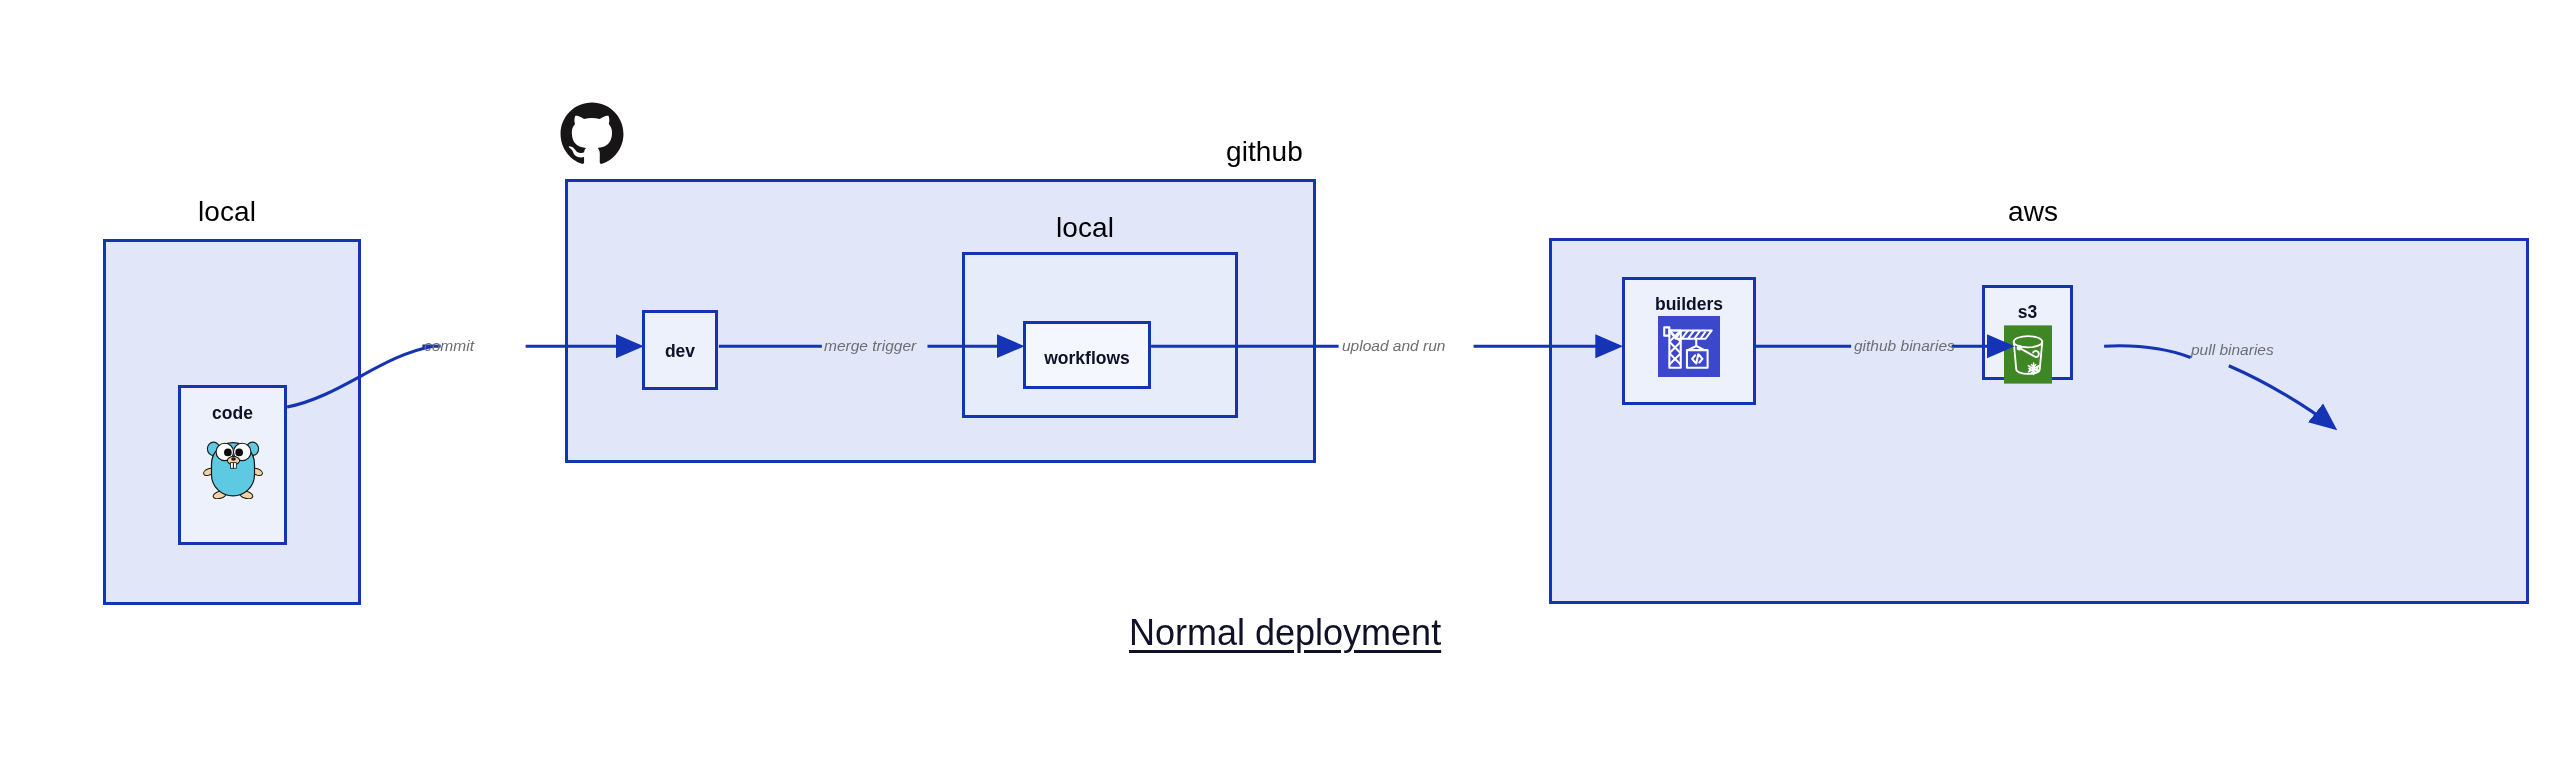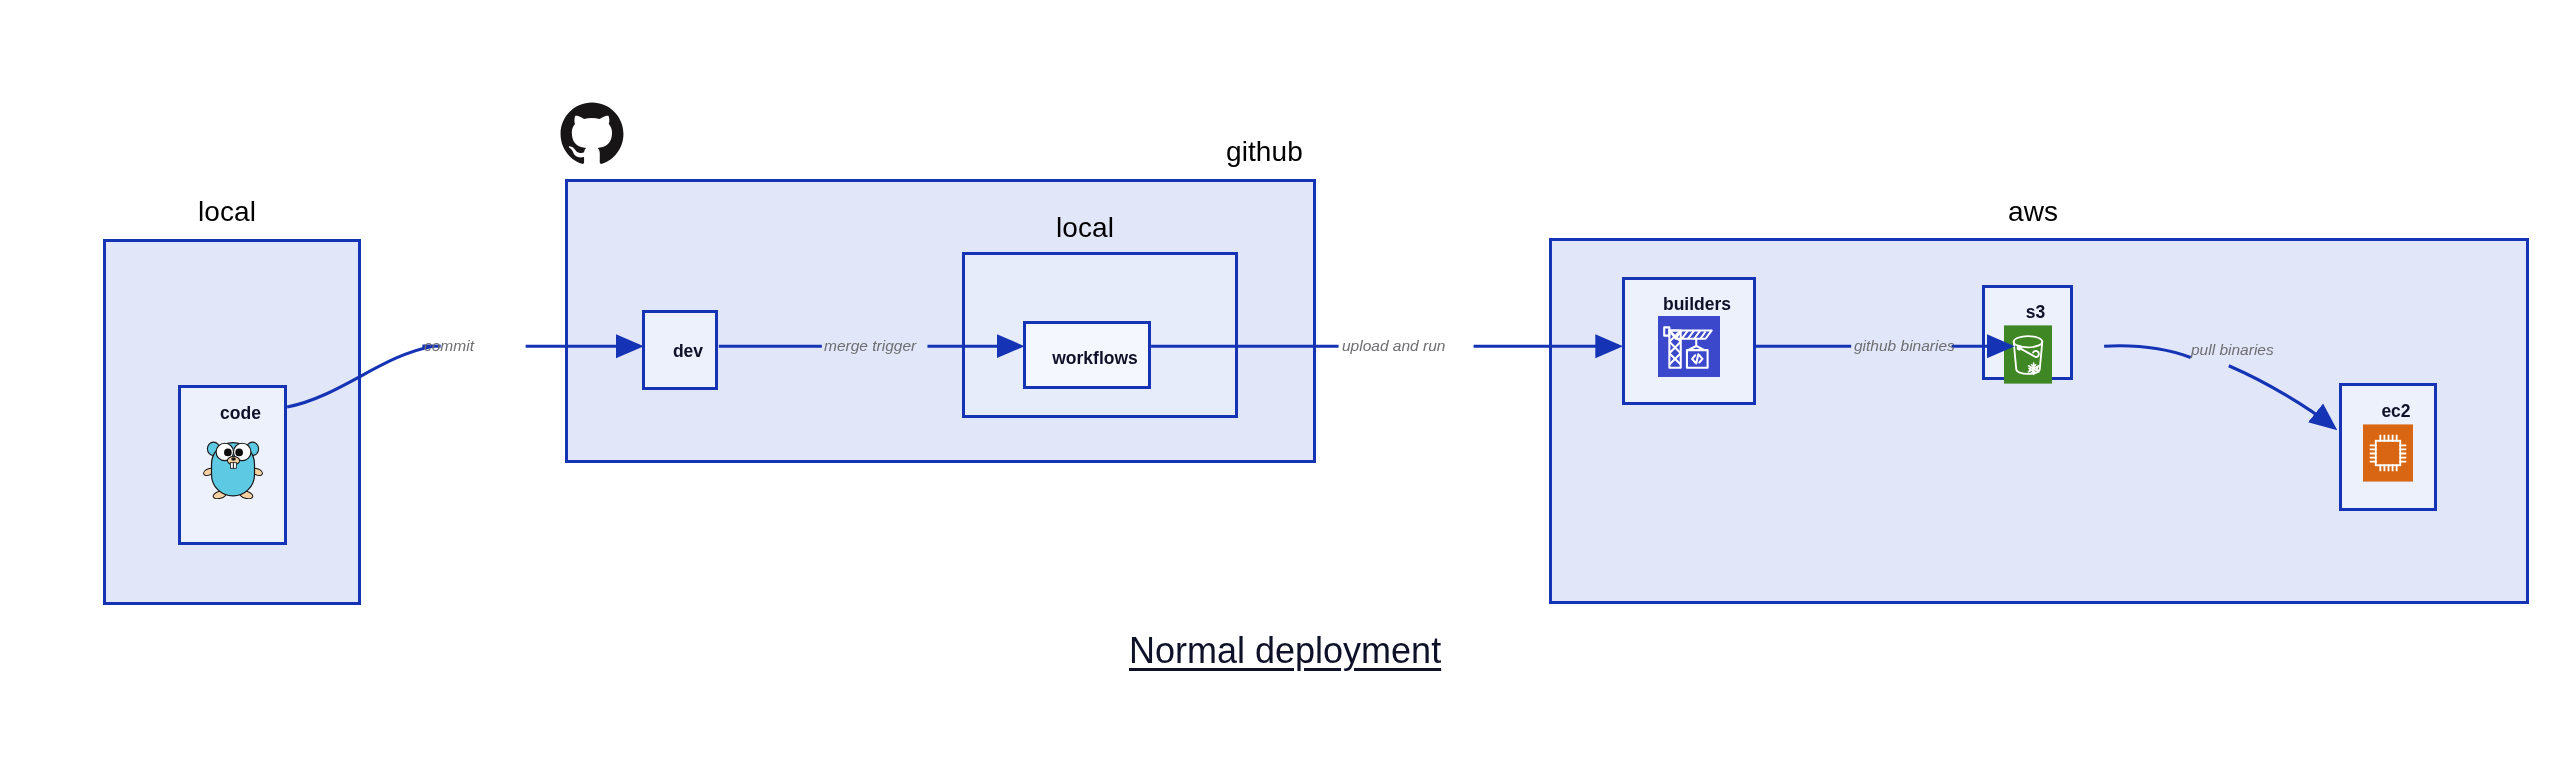--- a/index.html
+++ b/index.html
@@ -56,21 +56,20 @@
   .node-label {
     position: absolute;
     left: 0;
     width: 100%;
     text-align: center;
     color: #0E1128;
     font-size: 17.5px;
     font-weight: 700;
     line-height: 1;
     white-space: nowrap;
-    padding-left: 8px;
   }
 
   .node-icon {
     position: absolute;
     left: 50%;
     transform: translateX(-50%);
   }
 
   
   .edge-label {
@@ -207,39 +206,20 @@
           <g stroke-width="3.2">
             <path d="M58 74 L58 96 M48 79 L68 91 M68 79 L48 91"></path>
             <path d="M54 77 L58 81 L62 77 M54 93 L58 89 L62 93"></path>
             <path d="M49 84 L52 85 L50 88 M67 88 L64 85 L66 82"></path>
           </g>
         </g>
       </svg>
     </div>
   </div>
 
-  <div class="node" style="left:2339px; top:383px; width:98px; height:128px;">
-    <div class="node-label" style="top:16.5px;">ec2</div>
-    <div class="node-icon" style="top:38px; width:50px; height:58px;">
-      <svg class="icon-svg" viewBox="0 0 98 112" width="50" height="58" aria-hidden="true">
-        <rect x="0" y="0" width="98" height="112" fill="#D86613"></rect>
-        <g fill="none" stroke="#FFFFFF" stroke-width="3.6" stroke-linecap="square">
-          <rect x="25" y="32" width="48" height="48"></rect>
-
-          <path d="M34 22 L34 32 M42 22 L42 32 M50 22 L50 32 M58 22 L58 32 M66 22 L66 32"></path>
-
-          <path d="M34 80 L34 90 M42 80 L42 90 M50 80 L50 90 M58 80 L58 90 M66 80 L66 90"></path>
-
-          <path d="M15 41 L25 41 M15 49 L25 49 M15 57 L25 57 M15 65 L25 65 M15 73 L25 73"></path>
-
-          <path d="M73 41 L83 41 M73 49 L83 49 M73 57 L83 57 M73 65 L83 65 M73 73 L83 73"></path>
-        </g>
-      </svg>
-    </div>
-  </div>
 
   <svg class="layer" viewBox="0 0 5054 1516">
     <defs>
       <marker id="arrowhead" markerWidth="9" markerHeight="9" refX="7.6" refY="4.5" orient="auto" markerUnits="strokeWidth">
         <path d="M0,0.6 L9,4.5 L0,8.4 z" fill="#1433B5"></path>
       </marker>
     </defs>
 
     <g stroke="#1433B5" stroke-width="6" fill="none">
 
@@ -264,16 +244,16 @@
   <div class="edge-label" style="left:424px; top:338px;">commit</div>
 
   <div class="edge-label" style="left:824px; top:338px;">merge trigger</div>
 
   <div class="edge-label" style="left:1342px; top:338px;">upload and run</div>
 
   <div class="edge-label" style="left:1854px; top:338px;">github binaries</div>
 
   <div class="edge-label" style="left:2191px; top:342px;">pull binaries</div>
 
-  <div id="diagram-title" style="left:1129px; top:633px;text-align:center;">Normal deployment</div>
+  <div id="diagram-title" style="left:1129px; top:615px;text-align:center;">Normal deployment</div>
 
 </div>
 
 
 </body></html>

